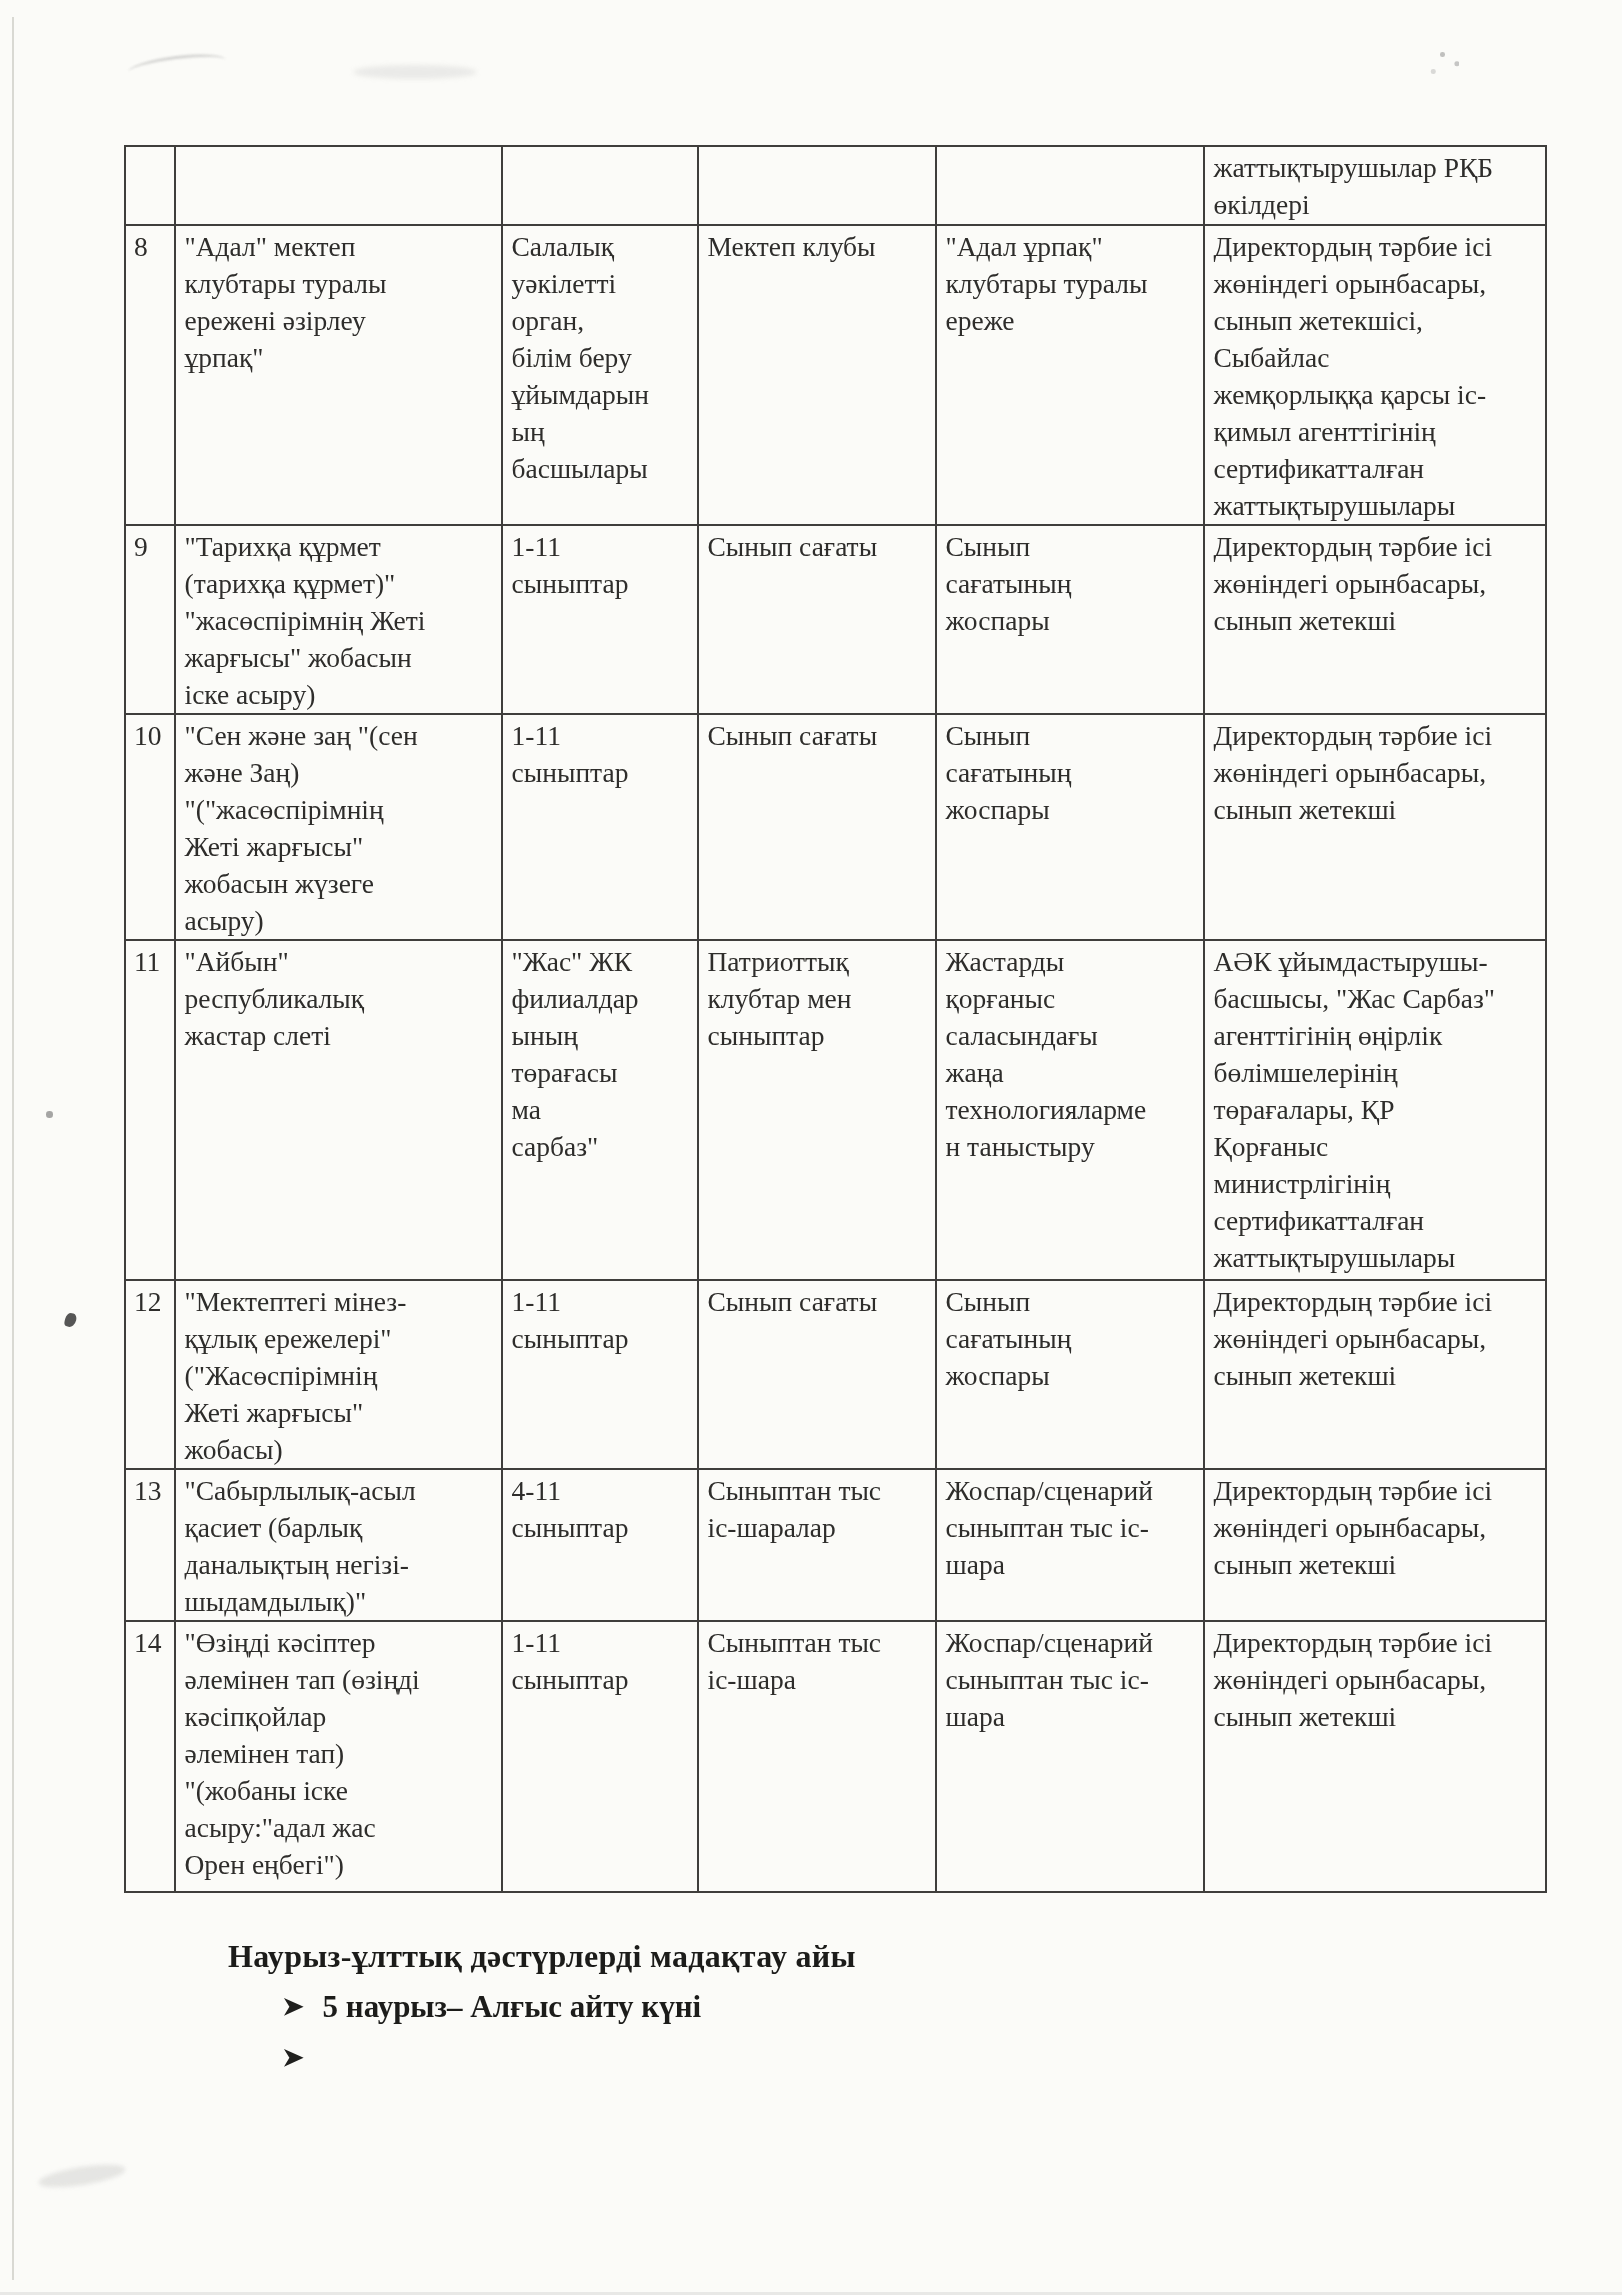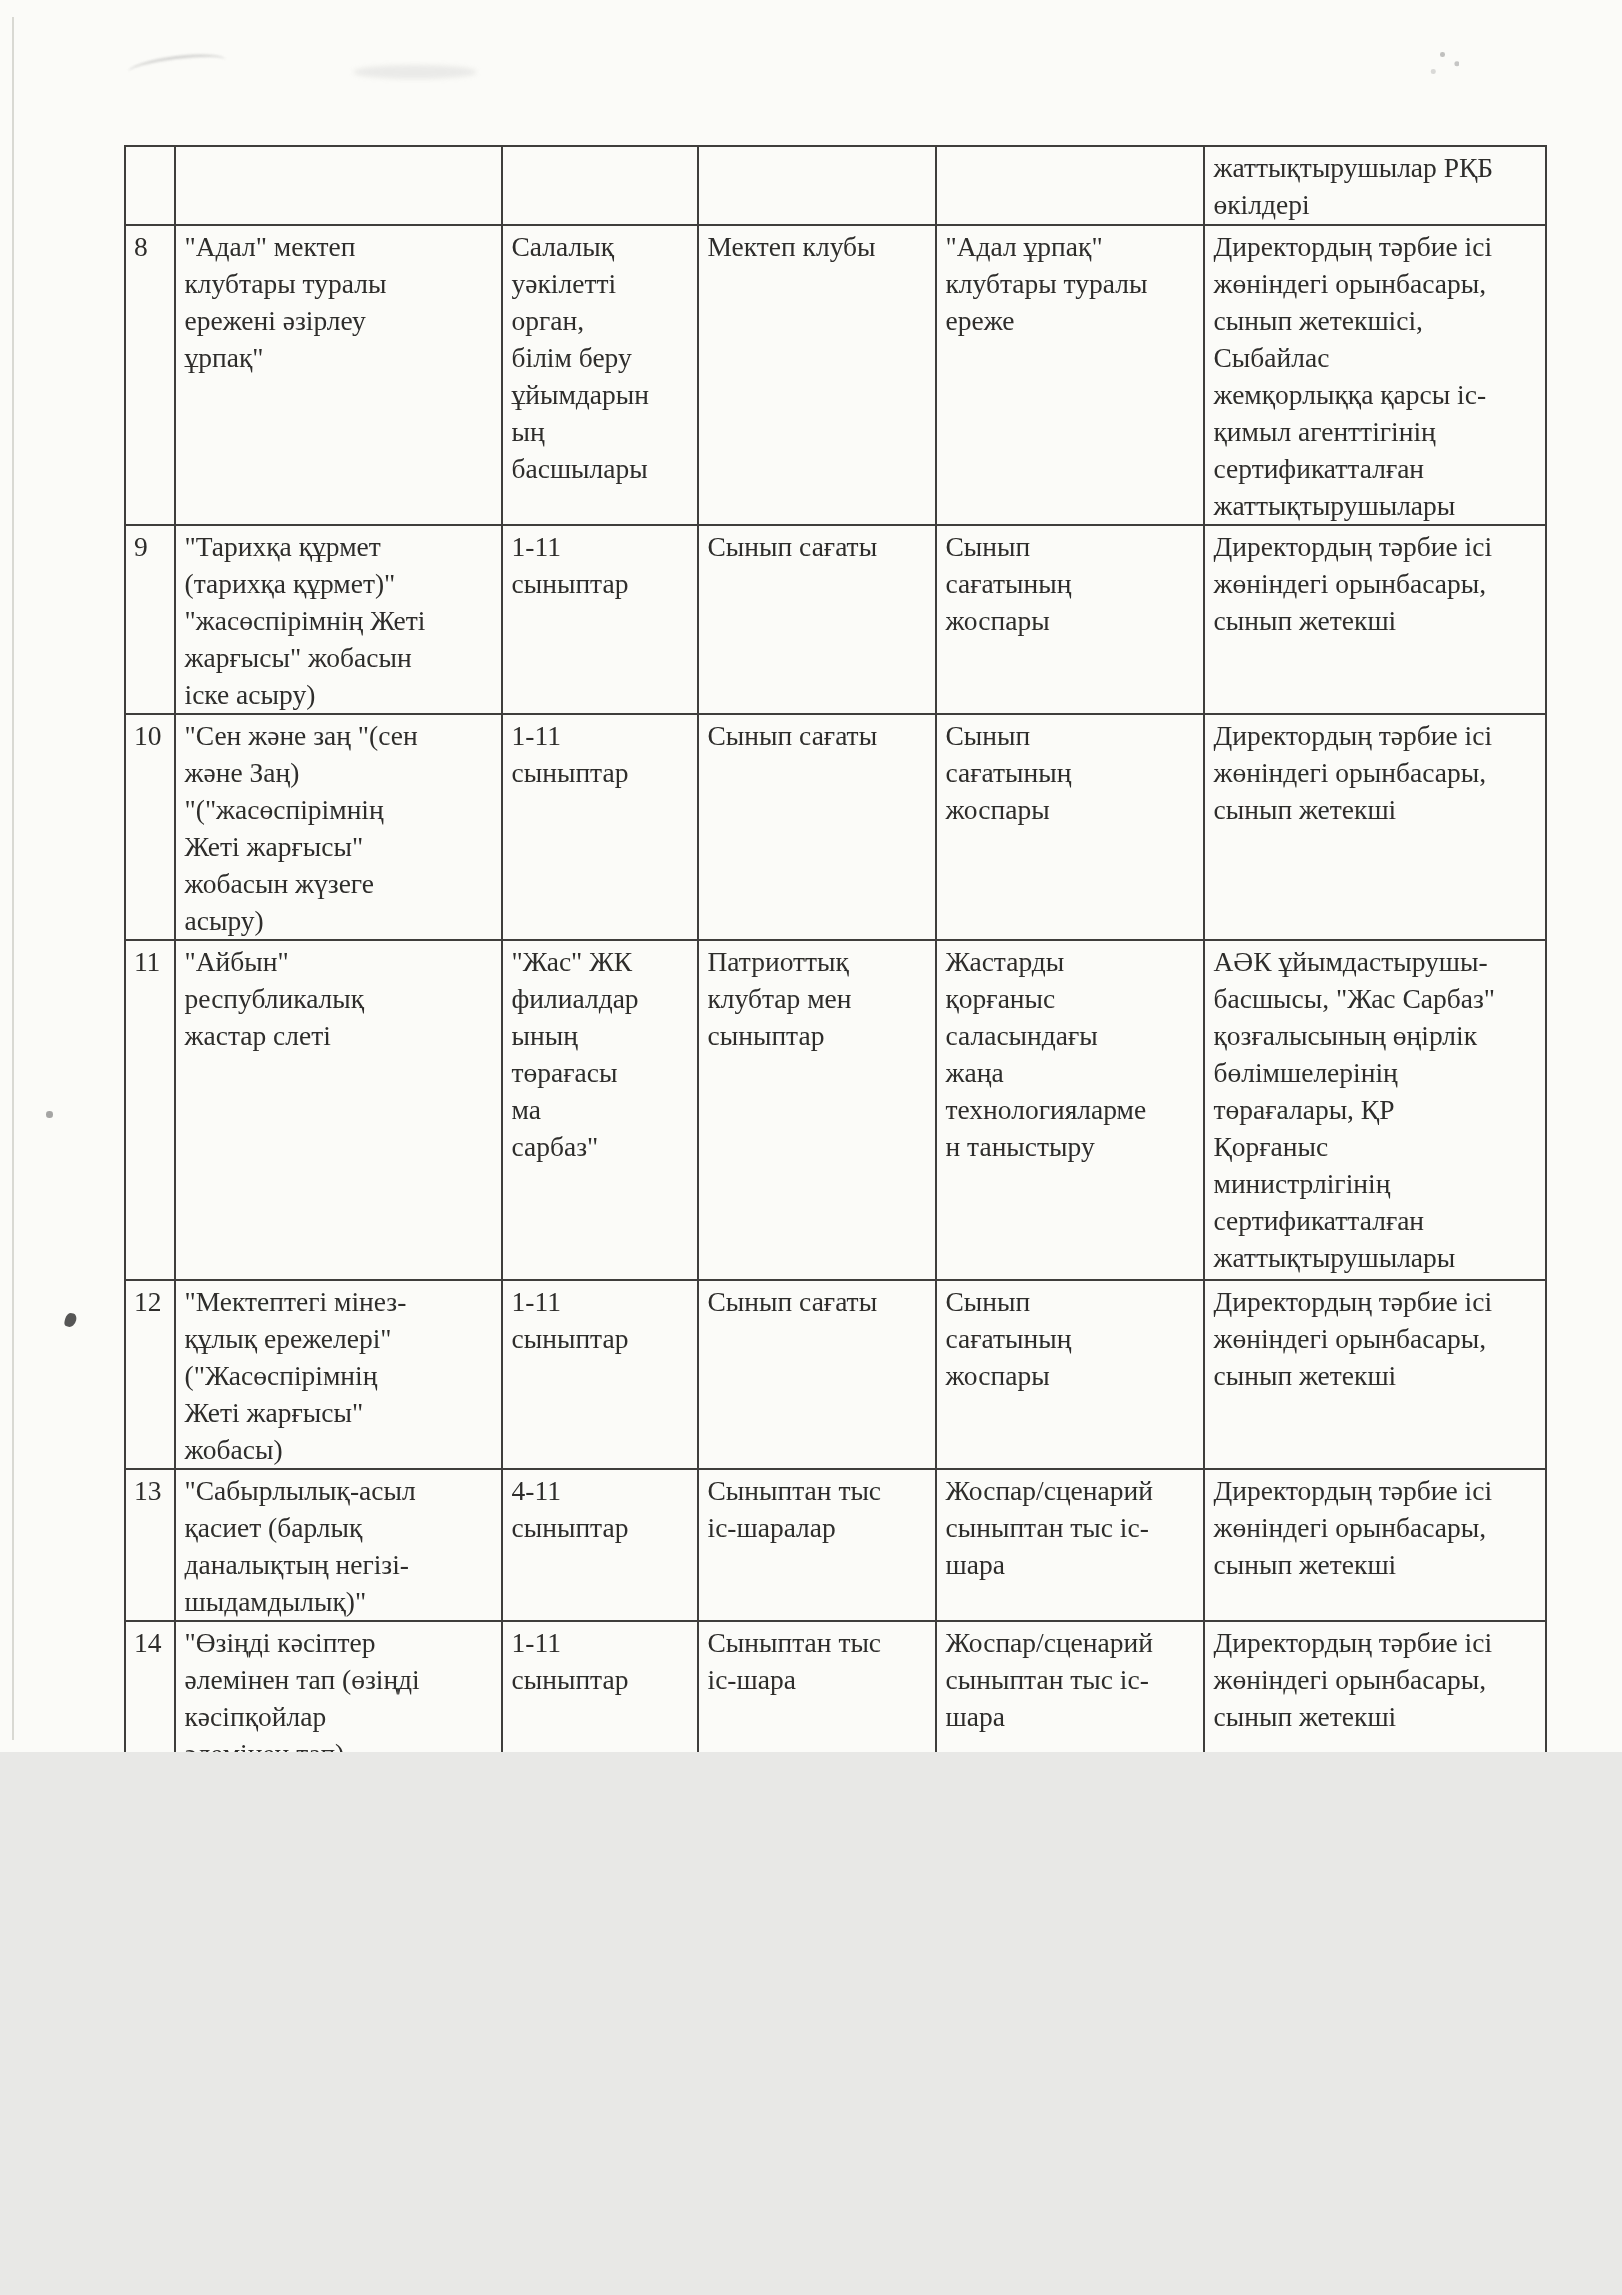--- a/index.html
+++ b/index.html
@@ -1,19 +1,19 @@
 <!DOCTYPE html>
 <html style="font-size:10.5px"><head>
 <meta charset="utf-8">
 <style>
   html,body{margin:0;padding:0;}
   body{background:#e8e8e6;}
   .page{
     position:relative;
-    width:1623px;height:1752px;
+    width:1623px;height:2292px;
     background:#fbfbf8;
     font-family:"Liberation Serif","DejaVu Serif",serif;
     color:#2e2d2b;
     overflow:hidden;
   }
   
   .scan-edge{
     position:absolute;left:12.4px;top:17px;bottom:11.8px;width:2px;
     background:#d9d9d3;
   }
@@ -217,21 +217,21 @@
 клубтар мен
 сыныптар</td>
         <td>Жастарды
 қорғаныс
 саласындағы
 жаңа
 технологияларме
 н таныстыру</td>
         <td>АӘК ұйымдастырушы-
 басшысы, "Жас Сарбаз"
-қозғалысының өңірлік
+агенттігінің өңірлік
 бөлімшелерінің
 төрағалары, ҚР
 Қорғаныс
 министрлігінің
 сертификатталған
 жаттықтырушылары</td>
       </tr>
       <tr class="r5">
         <td class="num">12</td>
         <td>"Мектептегі мінез-

